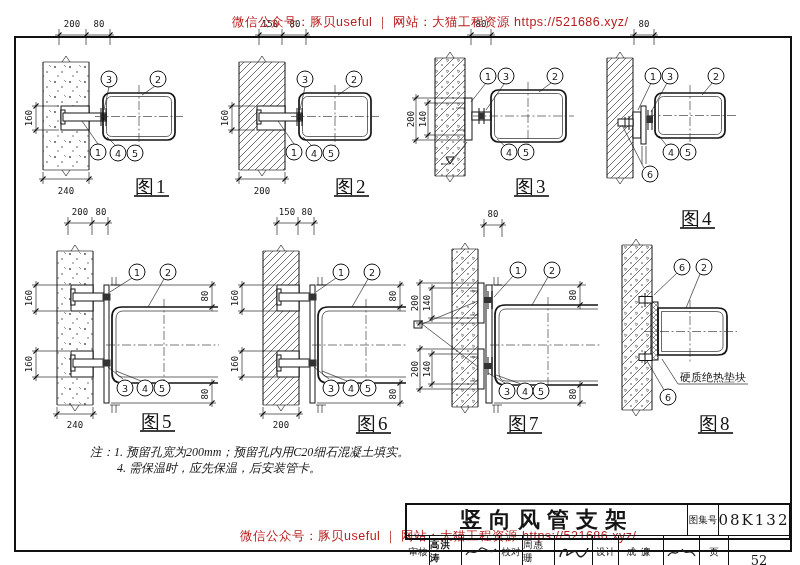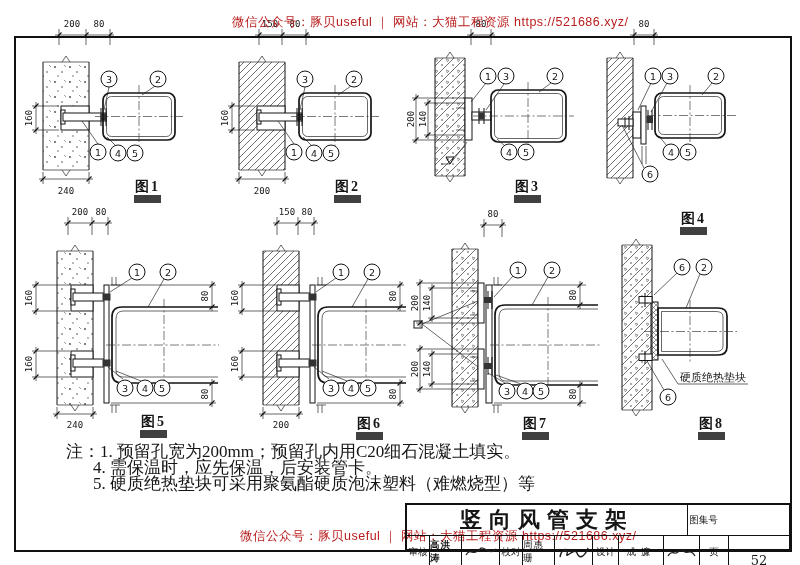--- a/index.html
+++ b/index.html
@@ -3,41 +3,41 @@
 <meta charset="utf-8">
 <style>
   html,body{margin:0;padding:0;background:#e8e8e8;}
   #page{position:relative;width:800px;height:565px;background:#ffffff;overflow:hidden;
         font-family:"Liberation Serif",serif;color:#151515;}
   #border{position:absolute;left:14px;top:36px;width:774px;height:512px;
           border:2.5px solid #111;}
   .wm{position:absolute;color:#b91c1c;font-size:12.5px;letter-spacing:.5px;
       font-family:"Liberation Sans",sans-serif;white-space:nowrap;z-index:3;}
   .fig{position:absolute;z-index:2;}
-  .figcap{position:absolute;font-weight:bold;font-size:14px;letter-spacing:2px;
-          border-bottom:8px solid #404040;padding:0 1px 1px 1px;line-height:14px;}
+  .figcap{position:absolute;font-weight:normal;font-size:19px;letter-spacing:2px;
+          border-bottom:2px solid #404040;padding:0 1px 1px 1px;line-height:14px;}
   svg{display:block;}
   svg text{font-family:"DejaVu Sans Mono",monospace;}
   .dt{font-size:9px;fill:#151515;}
   .cn{font-size:9.5px;fill:#151515;font-family:"DejaVu Sans",sans-serif;}
   .s{stroke:#151515;stroke-width:1;fill:none;}
   .s2{stroke:#151515;stroke-width:1.7;fill:none;}
   .sf{stroke:#151515;stroke-width:1;fill:#fff;}
   .thin{stroke:#151515;stroke-width:.65;fill:none;}
   .tick{stroke:#151515;stroke-width:1.1;fill:none;}
   .cl{stroke:#333;stroke-width:.65;fill:none;stroke-dasharray:9 2.5 2 2.5;}
   .co{fill:#fff;stroke:#151515;stroke-width:1;}
   
-  #notes{position:absolute;left:66px;top:444px;width:340px;font-size:17px;
-         line-height:16px;z-index:2;}
+  #notes{position:absolute;left:90px;top:444px;width:340px;font-size:12px;
+         line-height:16px;z-index:2;font-style:italic;}
   .nline{white-space:nowrap;}
   .nind{padding-left:27px;}
   .nind2{padding-left:40px;}
   
-  #tblock{position:absolute;left:405px;top:503px;width:386px;height:48px;
+  #tblock{position:absolute;left:405px;top:503px;width:386px;height:37px;
           border:2px solid #111;box-sizing:border-box;z-index:4;
           display:flex;flex-direction:column;background:transparent;}
   #tb-r1{display:flex;height:30px;border-bottom:1.5px solid #111;}
   #tb-r2{display:flex;flex:1;}
   .cell{border-right:1px solid #111;display:flex;align-items:center;
         justify-content:center;box-sizing:border-box;overflow:hidden;}
   .cell:last-child{border-right:none;}
   #tb-title{flex:0 0 281px;font-size:22px;font-weight:bold;letter-spacing:7px;
             font-family:"Liberation Sans",sans-serif;}
   .lblcell{font-size:9.5px;}
@@ -560,21 +560,21 @@
         <text class="dt" transform="translate(8,164) rotate(-90)" text-anchor="middle">200</text>
         <text class="dt" transform="translate(20,164) rotate(-90)" text-anchor="middle">140</text>
       </g>
       <g>
         <path class="thin" d="M84,80 H176 M170,76 V104 M84,198 H176 M170,176 V202"></path>
         <path class="tick" d="M167.5,82.5 L172.5,77.5 M167.5,102.5 L172.5,97.5 M167.5,182.5 L172.5,177.5 M167.5,200.5 L172.5,195.5"></path>
         <text class="dt" transform="translate(166,90) rotate(-90)" text-anchor="middle">80</text>
         <text class="dt" transform="translate(166,189) rotate(-90)" text-anchor="middle">80</text>
       </g>
     </svg>
-    <div class="figcap" style="left:112px;top:212px;">图7</div>
+    <div class="figcap" style="left:97px;top:212px;">图7</div>
   </div>
 
   <div class="fig" style="left:606px;top:205px;width:185px;height:232px;">
     <svg width="185" height="232" viewBox="0 0 185 232">
       <g>
         <rect x="16" y="40" width="30" height="165" fill="url(#paer)"></rect>
         <path class="s" d="M16,40 V205 M46,40 V205"></path>
         <path class="thin" d="M16,40 H46 M16,205 H46 M26,40 l4,-6 l4,6 M26,205 l4,6 l4,-6"></path>
       </g>
       <rect x="45" y="97" width="7" height="58" fill="url(#pins)" stroke="#151515" stroke-width="1"></rect>
@@ -610,27 +610,27 @@
         <path class="thin" d="M72,179 H142 M72,179 L56,154"></path>
         <text x="74" y="176" style="font-family:'Liberation Serif',serif;font-size:11px;fill:#151515">硬质绝热垫块</text>
       </g>
     </svg>
     <div class="figcap" style="left:92px;top:212px;">图8</div>
   </div>
 
   <div id="notes">
     <div class="nline"><span>注：</span><span>1. 预留孔宽为200mm；预留孔内用C20细石混凝土填实。</span></div>
     <div class="nline nind">4. 需保温时，应先保温，后安装管卡。</div>
-    <div class="nline nind">5. 硬质绝热垫块可采用聚氨酯硬质泡沫塑料（难燃烧型）等</div>
   </div>
 
   <div id="tblock">
     <div id="tb-r1">
       <div class="cell" id="tb-title">竖向风管支架</div>
       <div class="cell lblcell" style="flex:0 0 31px;">图集号</div>
+      <div class="cell" id="tb-atlasno" style="flex:1;">08K132</div>
     </div>
     <div id="tb-r2">
       <div class="cell lblcell" style="flex:0 0 23px;">审核</div>
       <div class="cell namecell" style="flex:0 0 32px;font-weight:bold;">高洪涛</div>
       <div class="cell" style="flex:0 0 38px;">
         <svg width="34" height="14" viewBox="0 0 34 14">
             <path d="M2,10 C6,2 10,12 15,5 S24,12 32,4" stroke="#222" stroke-width="1.2" fill="none"></path>
           </svg>
       </div>
       <div class="cell lblcell" style="flex:0 0 23px;">校对</div>

